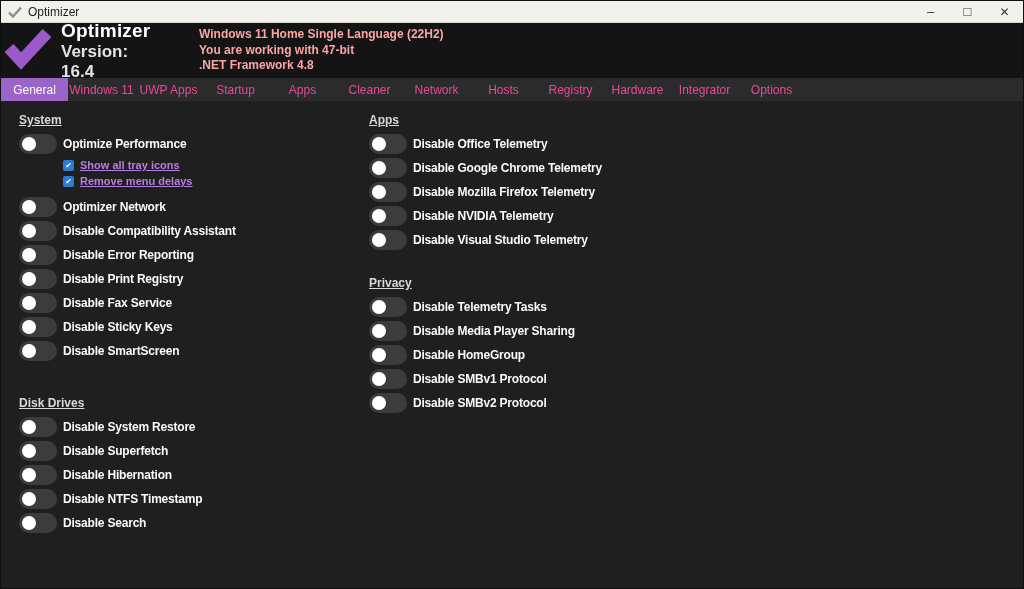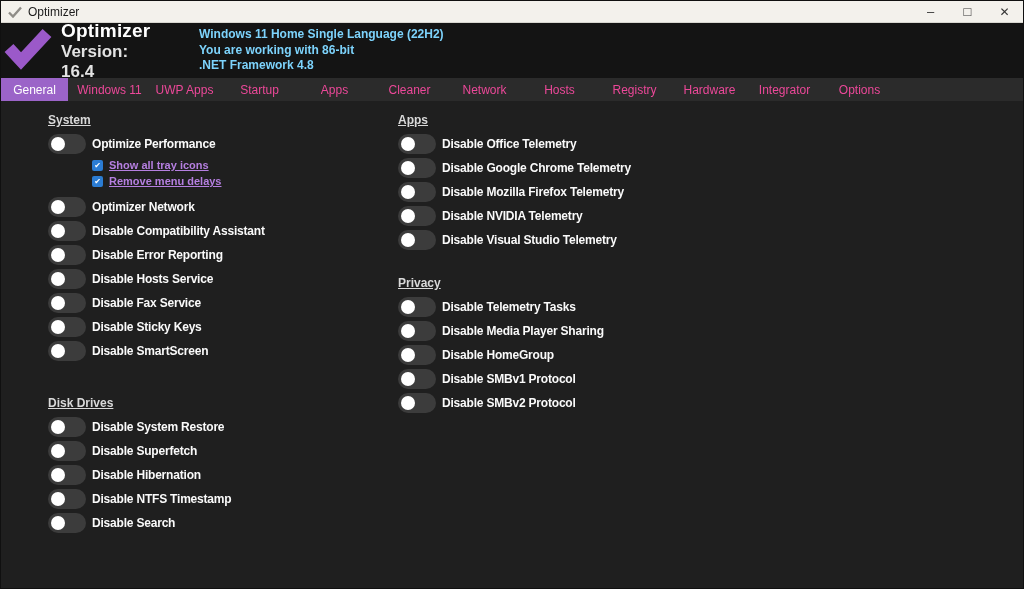--- a/index.html
+++ b/index.html
@@ -25,33 +25,33 @@
   }
   .tb-btn.close { font-size:12px; }
 
   
   .header { height:55px; background:#141414; display:flex; align-items:center; flex:0 0 auto; }
   .logo { margin-left:3px; flex:0 0 auto; }
   .title-block { margin-left:9px; width:92px; }
   .app-name { font-size:19px; font-weight:bold; color:#ffffff; letter-spacing:0.2px; line-height:21px; }
   .app-version { font-size:17px; font-weight:bold; color:#e3e3e3; margin-top:1px; }
   .sysinfo { margin-left:46px; }
-  .sysinfo div { font-size:12px; font-weight:bold; color:#7dd3fc; line-height:15.5px; }
+  .sysinfo div { font-size:12px; font-weight:bold; color:#fca5a5; line-height:15.5px; }
 
   
-  .tabbar { height:23px; background:#2b2b2b; display:flex; flex:0 0 auto;gap:8px; }
+  .tabbar { height:23px; background:#2b2b2b; display:flex; flex:0 0 auto; }
   .tab {
     width:67px; display:flex; align-items:center; justify-content:center;
     font-size:12px; color:#ec4899; cursor:default; white-space:nowrap;
   }
   .tab.active { background:var(--accent,#9b64c8); color:#fff; }
 
   
   .content { flex:1 1 auto; background:#1f1f1f; display:flex; padding:12px 0 0 18px; }
-  .col-left  { width:350px; flex:0 0 auto;margin-left:29px; }
+  .col-left  { width:350px; flex:0 0 auto; }
   .col-right { flex:1 1 auto; }
 
   .section-title {
     font-size:12px; font-weight:bold; color:#d9d9d9;
     text-decoration:underline; height:14px; line-height:14px; margin-bottom:5px;
   }
   .col-left  .section + .section { margin-top:33px; }
   .col-right .section + .section { margin-top:24px; }
 
   .toggle-row { height:24px; display:flex; align-items:center; }
@@ -105,21 +105,21 @@
       <svg width="48" height="42" viewBox="0 0 48 42">
         <polyline points="5,20 17,33 43,5" fill="none" stroke="#9b59c9" stroke-width="12"></polyline>
       </svg>
     </span>
     <div class="title-block">
       <div class="app-name">Optimizer</div>
       <div class="app-version">Version: 16.4</div>
     </div>
     <div class="sysinfo">
       <div>Windows 11 Home Single Language (22H2)</div>
-      <div>You are working with 86-bit</div>
+      <div>You are working with 47-bit</div>
       <div>.NET Framework 4.8</div>
     </div>
   </div>
 
   <div class="tabbar">
       <div class="tab active">General</div>
       <div class="tab">Windows 11</div>
       <div class="tab">UWP Apps</div>
       <div class="tab">Startup</div>
       <div class="tab">Apps</div>
@@ -167,21 +167,21 @@
           <div class="toggle-row">
             <div class="toggle off">
               <div class="knob"></div>
             </div>
             <div class="toggle-label">Disable Error Reporting</div>
           </div>
           <div class="toggle-row">
             <div class="toggle off">
               <div class="knob"></div>
             </div>
-            <div class="toggle-label">Disable Hosts Service</div>
+            <div class="toggle-label">Disable Print Registry</div>
           </div>
           <div class="toggle-row">
             <div class="toggle off">
               <div class="knob"></div>
             </div>
             <div class="toggle-label">Disable Fax Service</div>
           </div>
           <div class="toggle-row">
             <div class="toggle off">
               <div class="knob"></div>

